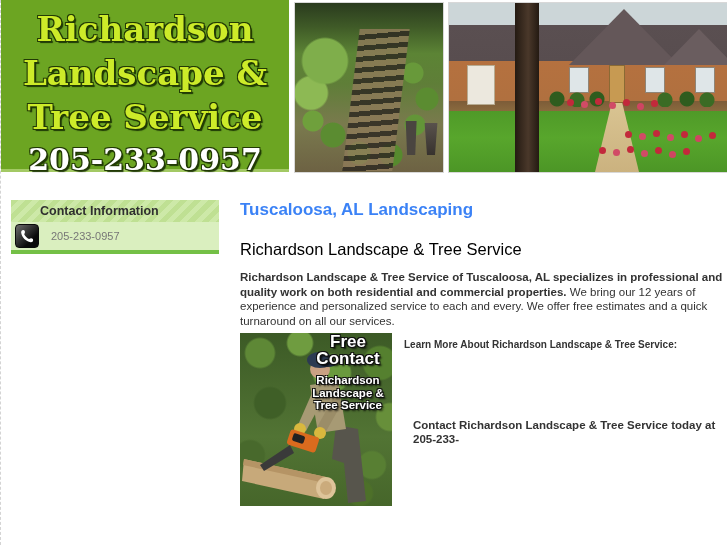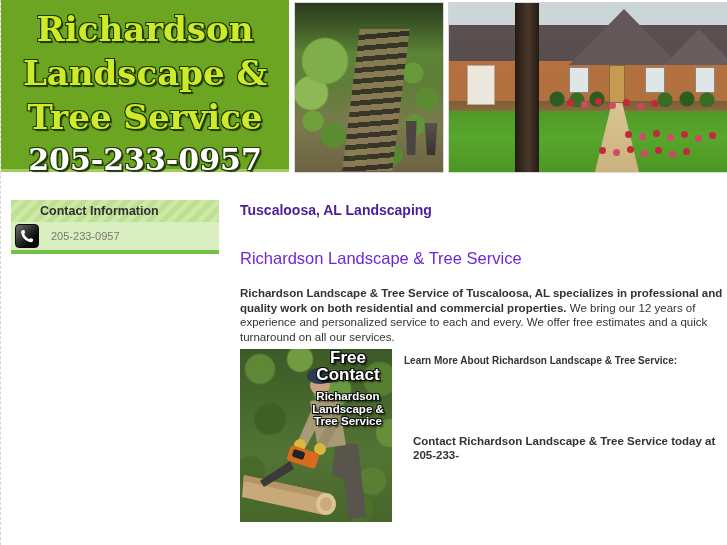--- a/index.html
+++ b/index.html
@@ -106,23 +106,23 @@
     width:24px; height:24px; border-radius:4px;
     background:linear-gradient(135deg,#6e6e6e,#0a0a0a 70%);
     display:flex; align-items:center; justify-content:center;
     border:1px solid #0a0a0a;
   }
   .contact-phone { margin-left:12px; font-size:11px; color:#777; }
   .contact-underline { height:4px; background:#74c046; }
 
   
   .main { position:absolute; left:239px; top:200px; width:488px; }
-  h1.page-heading { font-size:14px; line-height:20px; font-weight:bold; color:#4c1d95; }
-  h2.sub-heading { margin-top:28px; font-size:16.5px; line-height:20px; font-weight:400; color:#6d28d9; }
-  p.intro { margin-top:18px; font-size:11.5px; line-height:14.6px; color:#333; }
+  h1.page-heading { font-size:17px; line-height:20px; font-weight:bold; color:#3b82f6; }
+  h2.sub-heading { margin-top:19px; font-size:16.5px; line-height:20px; font-weight:400; color:#000000; }
+  p.intro { margin-top:11px; font-size:11.5px; line-height:14.6px; color:#333; }
   p.intro b { font-weight:bold; }
 
   .photo-chainsaw {
     float:left; position:relative; width:152px; height:173px;
     margin:5px 10px 17px 0;
     background-color:#4a6b2f;
     background-image:
       radial-gradient(circle 16px at 20px 20px, #5e8836 0 14px, rgba(0,0,0,0) 16px),
       radial-gradient(circle 14px at 60px 10px, #6f9c40 0 12px, rgba(0,0,0,0) 14px),
       radial-gradient(circle 18px at 140px 30px, #55802f 0 16px, rgba(0,0,0,0) 18px),

